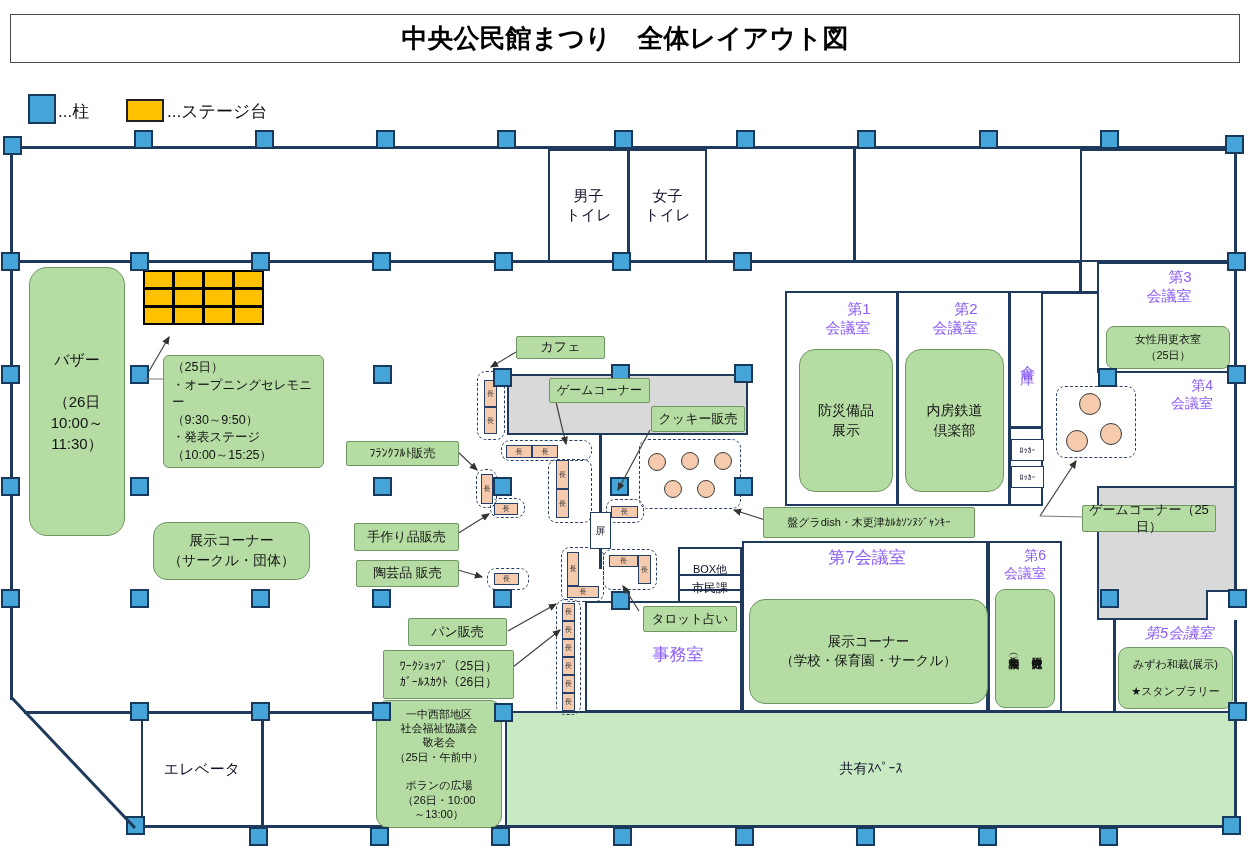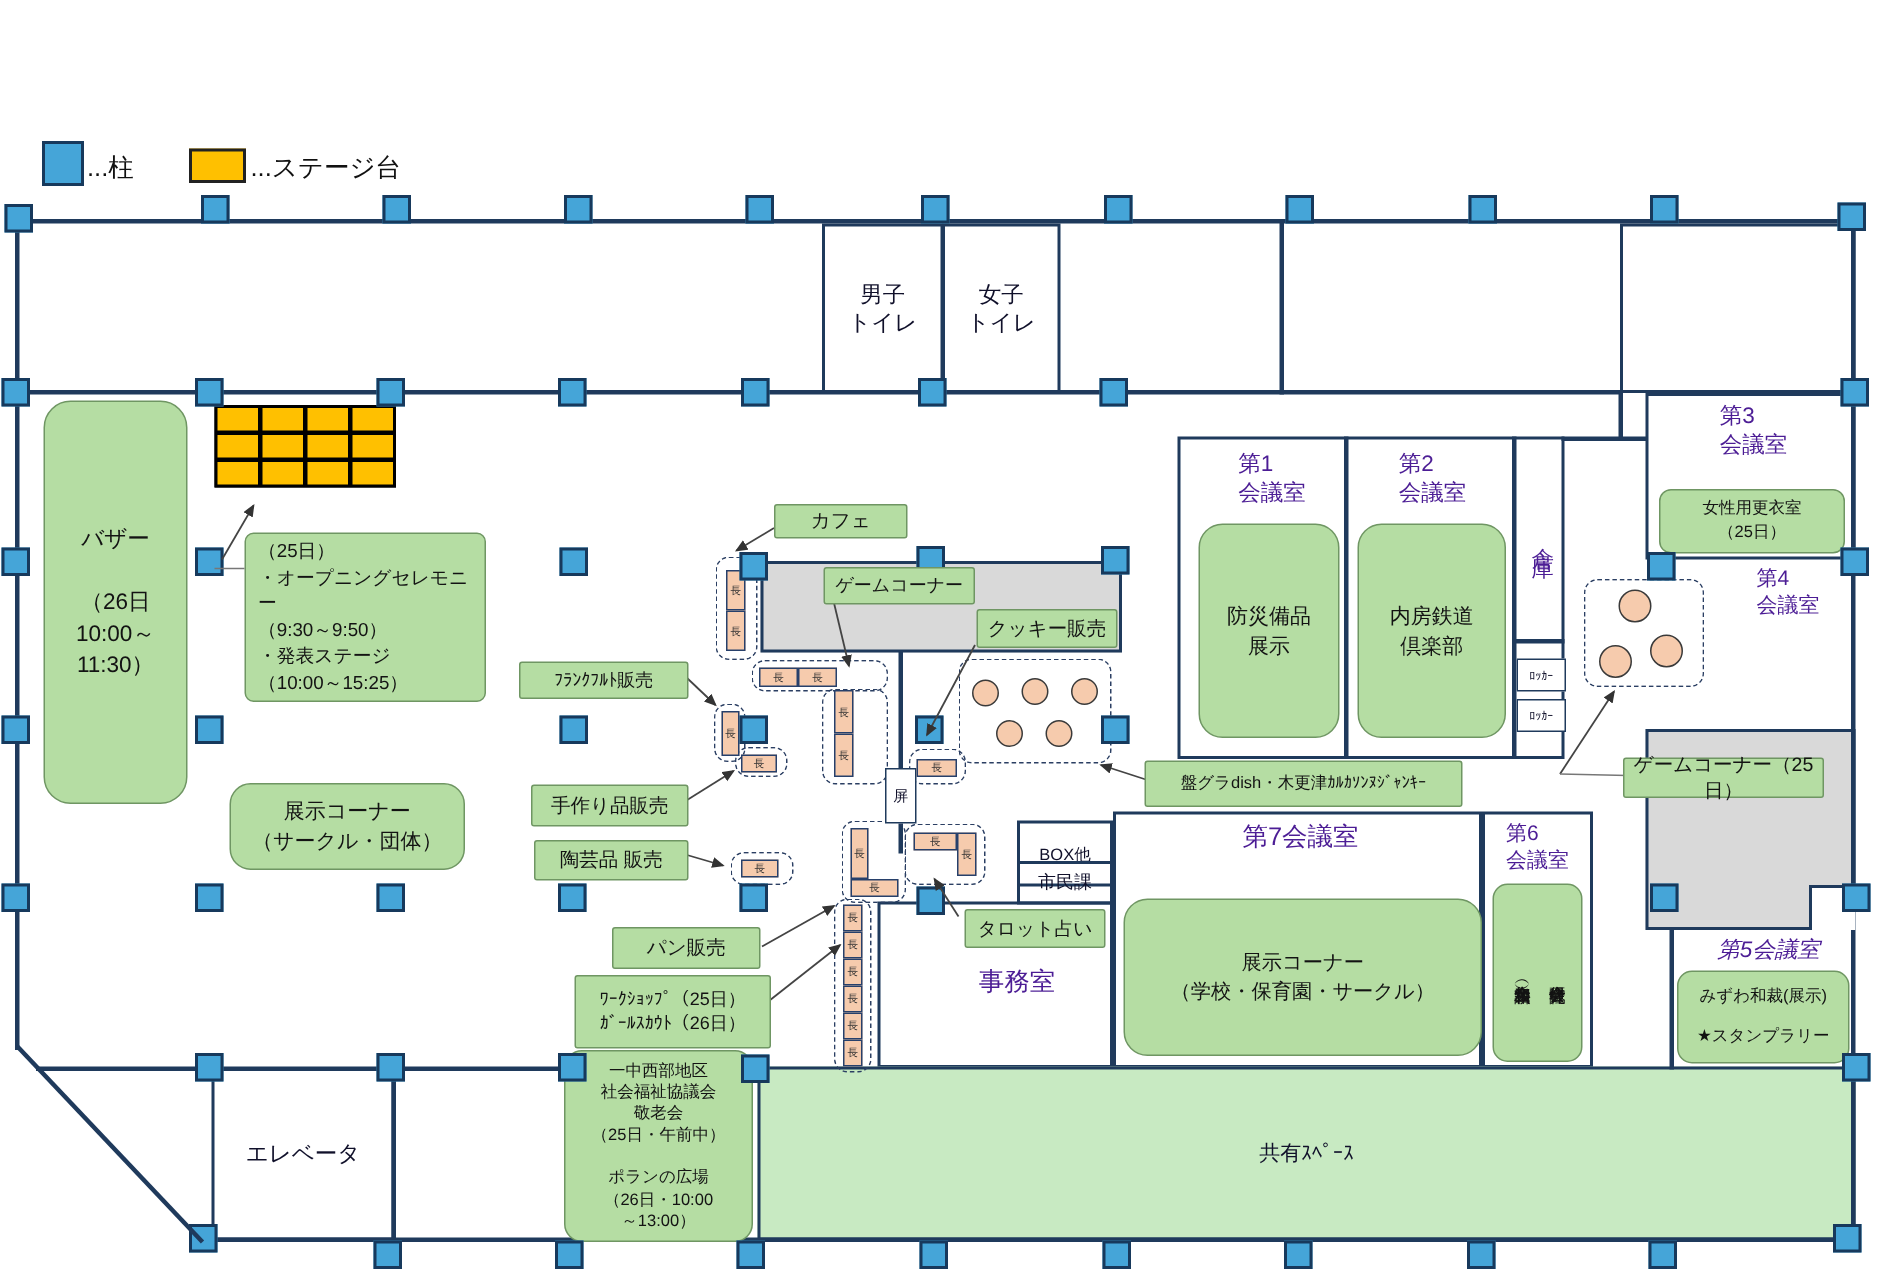--- a/index.html
+++ b/index.html
@@ -5,38 +5,39 @@
   html,body{margin:0;padding:0;background:#fff;font-family:"Liberation Sans",sans-serif;}
   #canvas{position:relative;width:1253px;height:858px;background:#fff;overflow:hidden;}
   .wall{position:absolute;background:#1f3a5c;z-index:1;}
   .box{position:absolute;border:2.5px solid #1f3a5c;z-index:1;box-sizing:border-box;background:transparent;}
   .thin{border-width:1.5px;}
   .fill-gray{background:#d9d9d9;}
   .fill-green{background:#c8eac2;}
   .fill-white{background:#ffffff;}
   .pillar{position:absolute;width:19px;height:19px;background:#45a5d8;border:2px solid #17395c;z-index:4;box-sizing:border-box;}
   .inner-label{width:100%;height:100%;display:flex;align-items:center;justify-content:center;white-space:pre-line;text-align:center;color:#10102a;}
-  .rlabel{position:absolute;z-index:6;white-space:pre-line;text-align:left;color:#4c1d95;display:flex;align-items:center;justify-content:center;}
+  .rlabel{position:absolute;z-index:6;white-space:pre-line;text-align:right;color:#8b5cf6;display:flex;align-items:center;justify-content:center;}
   .gbox{position:absolute;background:#b5dda3;border:1.5px solid #6f9663;z-index:2;box-sizing:border-box;white-space:pre-line;text-align:center;color:#131313;display:flex;align-items:center;justify-content:center;line-height:1.4;}
   .glabel{position:absolute;background:#b5dda3;border:1.2px solid #6f9663;z-index:6;box-sizing:border-box;white-space:pre-line;text-align:center;color:#131313;display:flex;align-items:center;justify-content:center;border-radius:2px;line-height:1.3;}
   .dashed{position:absolute;border:1.6px dashed #2b3f63;border-radius:9px;z-index:2;box-sizing:border-box;background:transparent;}
   .ltable{position:absolute;background:#f6cbad;border:1.5px solid #27406b;z-index:3;box-sizing:border-box;display:flex;align-items:center;justify-content:center;font-size:7px;color:#333;}
   .rtable{position:absolute;background:#f6cbad;border:1.6px solid #3a3a3a;border-radius:50%;z-index:3;box-sizing:border-box;}
   .vtext{writing-mode:vertical-rl;}
   .ta-left{text-align:left;justify-content:flex-start;}
   #title-box{position:absolute;left:10px;top:14px;width:1228px;height:47px;border:1.5px solid #4a4a4a;z-index:6;display:flex;align-items:center;justify-content:center;font-size:26px;font-weight:600;color:#000;}
   .legend-swatch{position:absolute;z-index:6;box-sizing:border-box;}
   .legend-text{position:absolute;z-index:6;font-size:17px;color:#111;display:flex;align-items:center;}
   #overlay{position:absolute;left:0;top:0;z-index:5;pointer-events:none;}
 </style>
 </head>
 <body>
 
 <div id="canvas">
 
+  <div id="title-box">中央公民館まつり　全体レイアウト図</div>
 
   <div class="legend-swatch" style="left:28px;top:94px;width:28px;height:30px;background:#45a5d8;border:2px solid #17395c;"></div>
   <div class="legend-text" style="left:58px;top:98px;width:70px;height:26px;">...柱</div>
   <div class="legend-swatch" style="left:126px;top:99px;width:38px;height:23px;background:#ffc000;border:2px solid #222;"></div>
   <div class="legend-text" style="left:167px;top:98px;width:140px;height:26px;">...ステージ台</div>
 
   <div class="box" style="left:548px;top:149px;width:81px;height:113px;z-index:2;">
     <div class="inner-label" style="font-size:15px;">男子
 トイレ</div>
   </div>

